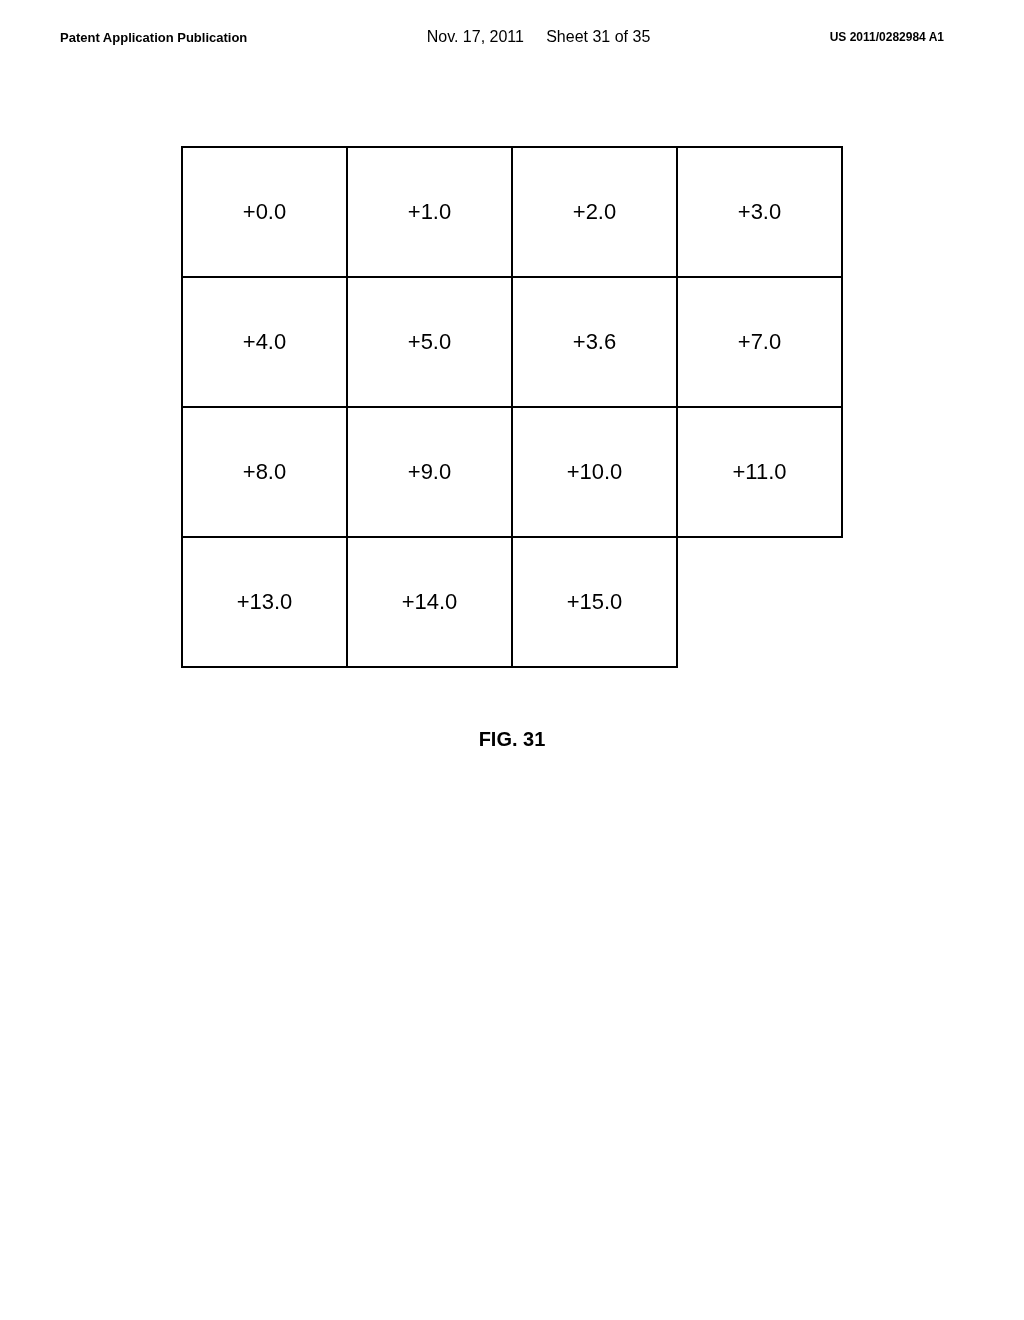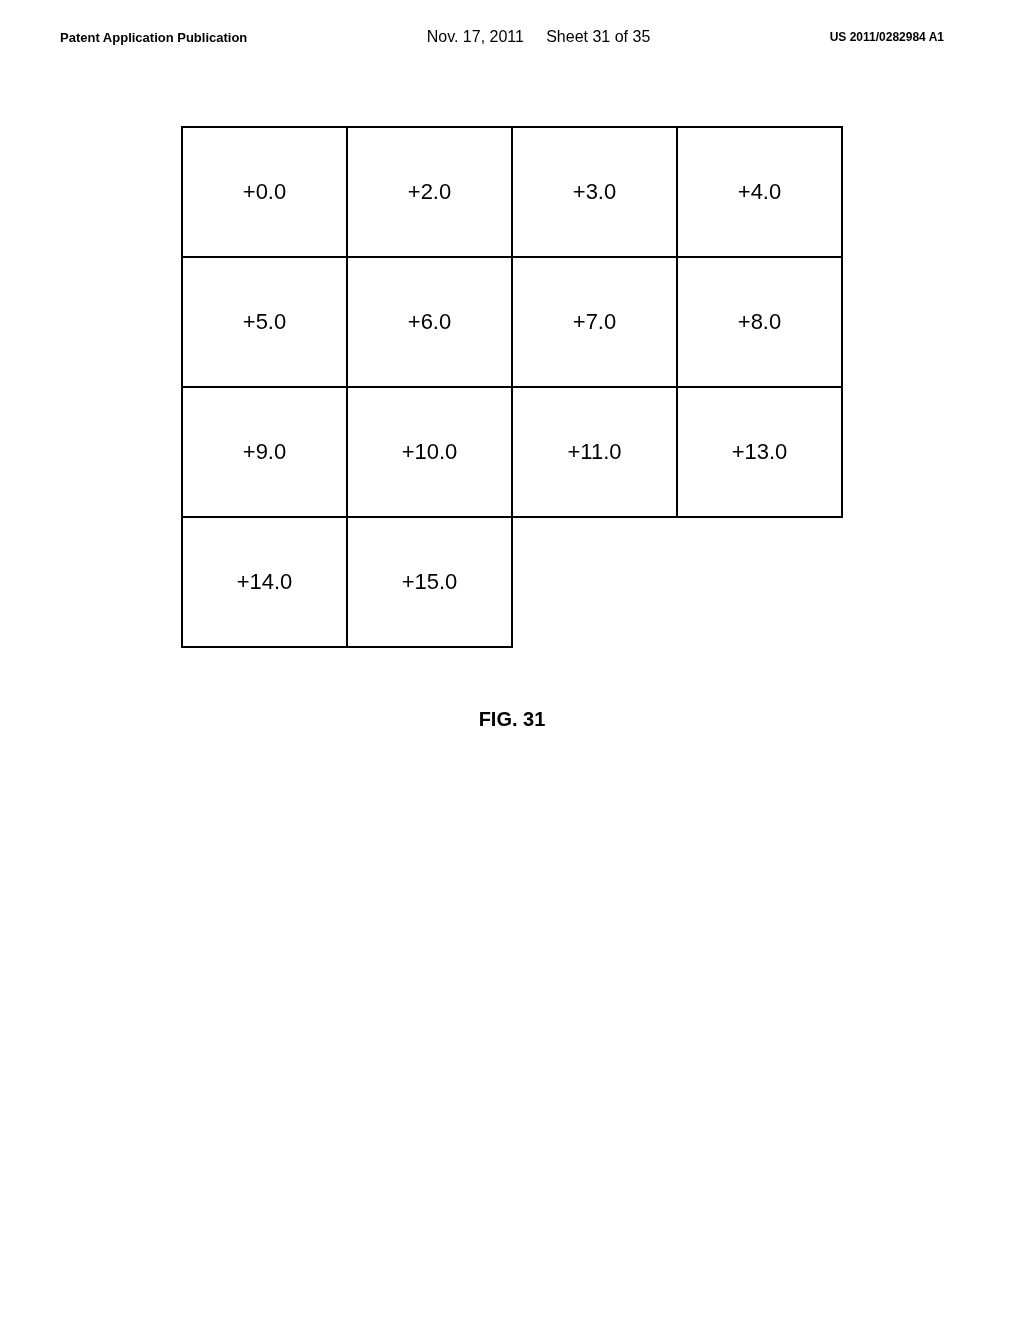--- a/index.html
+++ b/index.html
@@ -46,20 +46,21 @@
       padding-top: 80px;
     }
 
     .grid-container {
       border: 2px solid #000;
       display: grid;
       grid-template-columns: repeat(4, 165px);
       grid-template-rows: repeat(4, 130px);
       border-right: none;
       border-bottom: none;
+      margin-top: 20px;
     }
 
     .grid-cell {
       border-right: 2px solid #000;
       border-bottom: 2px solid #000;
       display: flex;
       align-items: center;
       justify-content: center;
       font-size: 22px;
       font-weight: normal;
@@ -81,25 +82,26 @@
   <span class="header-center">
     <span>Nov. 17, 2011</span>&nbsp;&nbsp;&nbsp;&nbsp;
     <span>Sheet 31 of 35</span>
   </span>
   <span class="header-right">US 2011/0282984 A1</span>
 </div>
 
 <div class="main-content">
   <div class="grid-container" id="grid-container">
   <div class="grid-cell">+0.0</div>
+      <div class="grid-cell">+1.0</div>
       <div class="grid-cell">+2.0</div>
       <div class="grid-cell">+3.0</div>
       <div class="grid-cell">+4.0</div>
       <div class="grid-cell">+5.0</div>
-      <div class="grid-cell">+6.0</div>
+      <div class="grid-cell">+3.6</div>
       <div class="grid-cell">+7.0</div>
       <div class="grid-cell">+8.0</div>
       <div class="grid-cell">+9.0</div>
       <div class="grid-cell">+10.0</div>
       <div class="grid-cell">+11.0</div>
       <div class="grid-cell">+13.0</div>
       <div class="grid-cell">+14.0</div>
       <div class="grid-cell">+15.0</div>
     </div>
 

